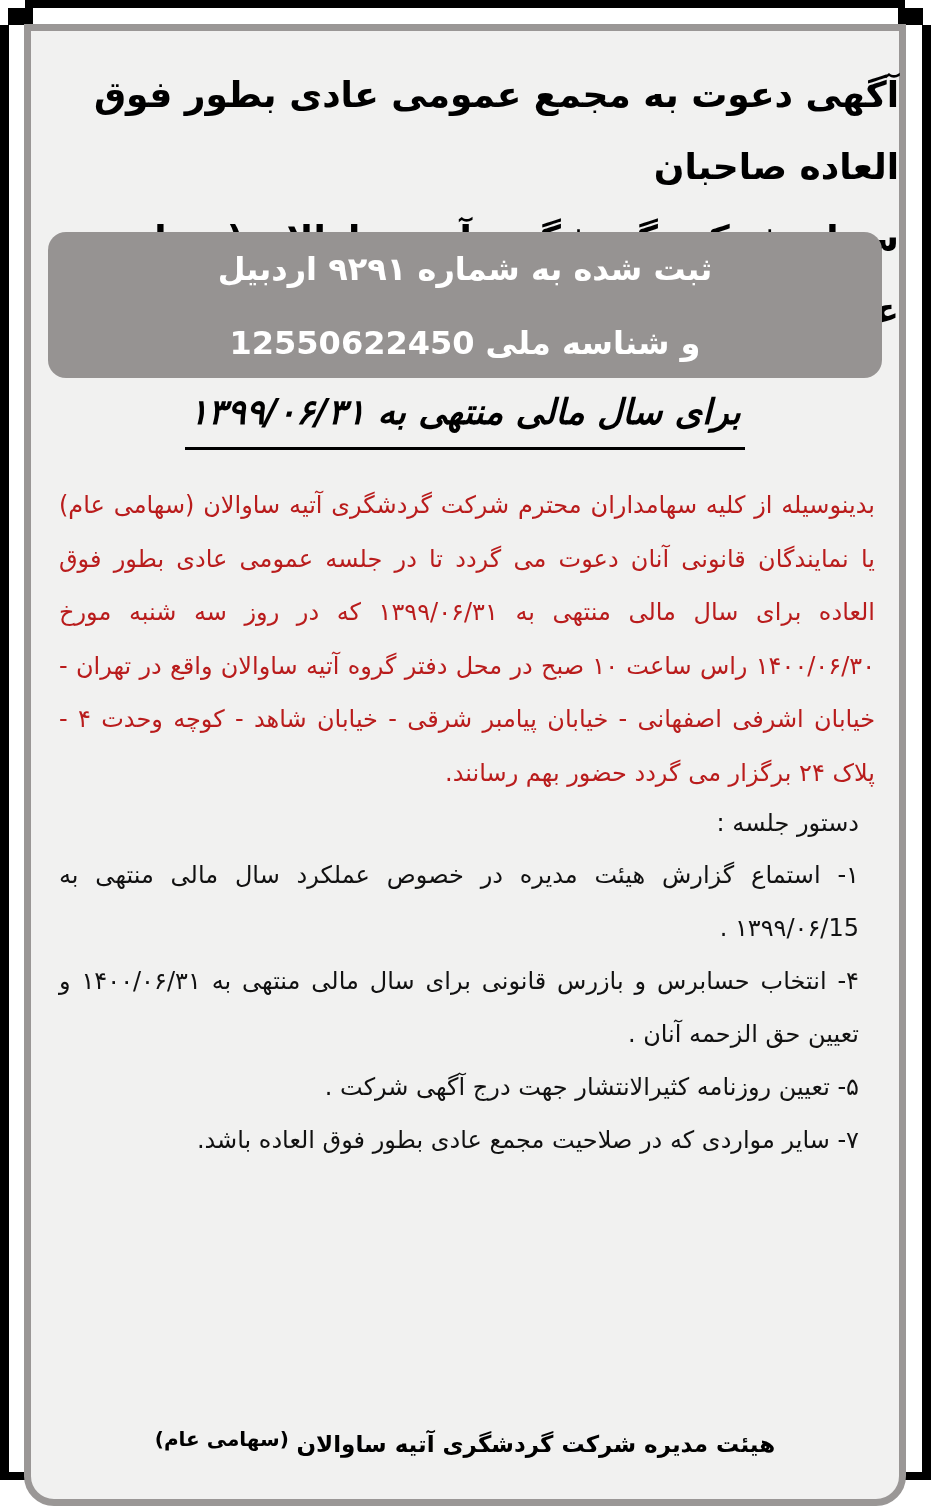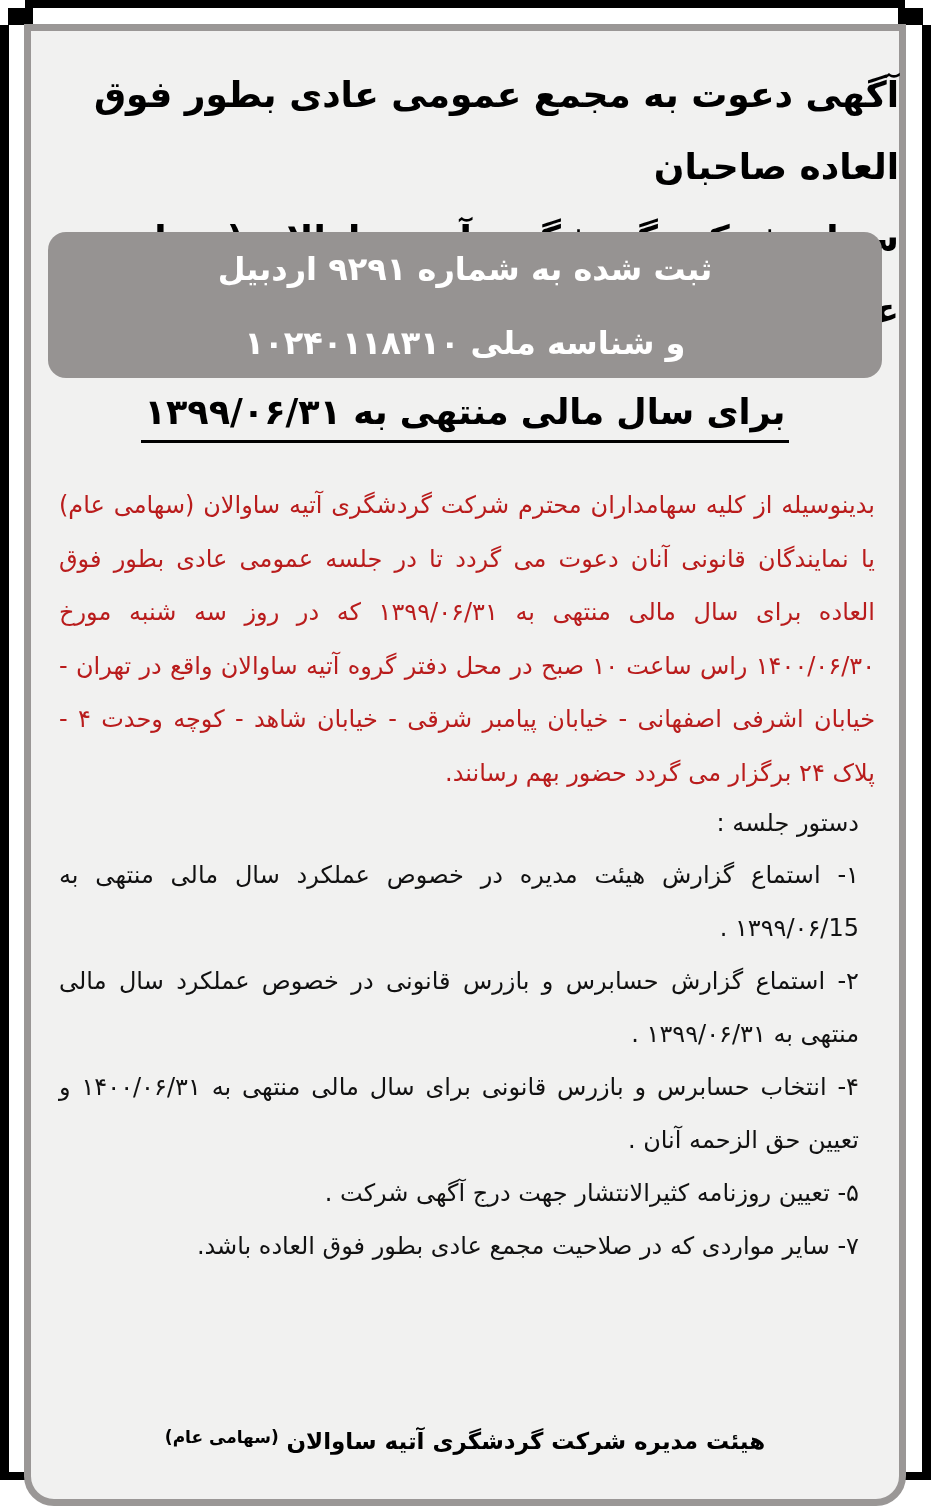--- a/index.html
+++ b/index.html
@@ -37,73 +37,72 @@
       position: absolute; left: 17px; right: 17px; top: 177px; height: 146px;
       background: #969392; border-radius: 18px;
       color: #fff; text-align: center; font-weight: bold;
       font-size: 32px; line-height: 74px; margin-top: 24px;
     }
     .fiscal {
       position: absolute; left: 0; right: 0; top: 358px; text-align: center;
     }
     .fiscal span {
       display: inline-block; font-size: 35px; font-weight: bold; color: #000;
-      border-bottom: 3px solid #000; padding: 0 4px 5px; line-height: 46px;
+      border-bottom: 3px solid #000; padding: 0 4px 12px; line-height: 46px; font-style: italic;
     }
     .body-text {
       position: absolute; left: 28px; right: 24px; top: 448px;
       font-size: 24px; line-height: 53.5px; color: #b91c1c;
       text-align: justify; text-align-last: right;
       font-family: "DejaVu Sans", sans-serif;
     }
     .body-text p { margin: 0; }
     .agenda { position: absolute; left: 28px; right: 40px; top: 766px; font-size: 24px; color: #111; }
     .agenda .head { line-height: 52px; }
     .agenda .item { line-height: 53px; text-align: justify; text-align-last: right; }
     .signature {
       position: absolute; left: 0; right: 0; top: 1396px; text-align: center;
       font-weight: bold; color: #000;
     }
     .signature .main { font-size: 23px; }
-    .signature .sub { font-size: 17px; vertical-align: super; margin-right: 2px; }
+    .signature .sub { font-size: 20px; vertical-align: super; margin-right: 2px; }
   </style>
 </head>
 <body>
 
 <div class="frame-top"></div>
 <div class="frame-tl-step"></div>
 <div class="frame-tr-step"></div>
 <div class="frame-left"></div>
 <div class="frame-right"></div>
 <div class="frame-bl"></div>
 <div class="frame-br"></div>
 
 <div class="panel">
   <div class="title">
     <div>آگهی دعوت به مجمع عمومی عادی بطور فوق العاده صاحبان</div>
     <div>سهام شرکت گردشگری آتیه ساوالان (سهامی عام)</div>
   </div>
 
   <div class="reg-box">
     <div>ثبت شده به شماره ۹۲۹۱ اردبیل</div>
-    <div>و شناسه ملی ۱۰۲۴۰۱۱۸۳۱۰</div>
+    <div>و شناسه ملی 12550622450</div>
   </div>
 
   <div class="fiscal">
     <span>برای سال مالی منتهی به ۱۳۹۹/۰۶/۳۱</span>
   </div>
 
   <div class="body-text">
     <p>بدینوسیله از کلیه سهامداران محترم شرکت گردشگری آتیه ساوالان (سهامی عام) یا نمایندگان قانونی آنان دعوت می گردد تا در جلسه عمومی عادی بطور فوق العاده برای سال مالی منتهی به ۱۳۹۹/۰۶/۳۱ که در روز سه شنبه مورخ ۱۴۰۰/۰۶/۳۰ راس ساعت ۱۰ صبح در محل دفتر گروه آتیه ساوالان واقع در تهران - خیابان اشرفی اصفهانی - خیابان پیامبر شرقی - خیابان شاهد - کوچه وحدت ۴ - پلاک ۲۴ برگزار می گردد حضور بهم رسانند.</p>
   </div>
 
   <div class="agenda">
     <div class="head">دستور جلسه :</div>
     <div class="item">۱- استماع گزارش هیئت مدیره در خصوص عملکرد سال مالی منتهی به ۱۳۹۹/۰۶/15 .</div>
-    <div class="item">۲- استماع گزارش حسابرس و بازرس قانونی در خصوص عملکرد سال مالی منتهی به ۱۳۹۹/۰۶/۳۱ .</div>
     <div class="item">۴- انتخاب حسابرس و بازرس قانونی برای سال مالی منتهی به ۱۴۰۰/۰۶/۳۱ و تعیین حق الزحمه آنان .</div>
     <div class="item">۵- تعیین روزنامه کثیرالانتشار جهت درج آگهی شرکت .</div>
     <div class="item">۷- سایر مواردی که در صلاحیت مجمع عادی بطور فوق العاده باشد.</div>
   </div>
 
   <div class="signature">
     <span class="main">هیئت مدیره شرکت گردشگری آتیه ساوالان</span>
     <span class="sub">(سهامی عام)</span>
   </div>
 </div>

